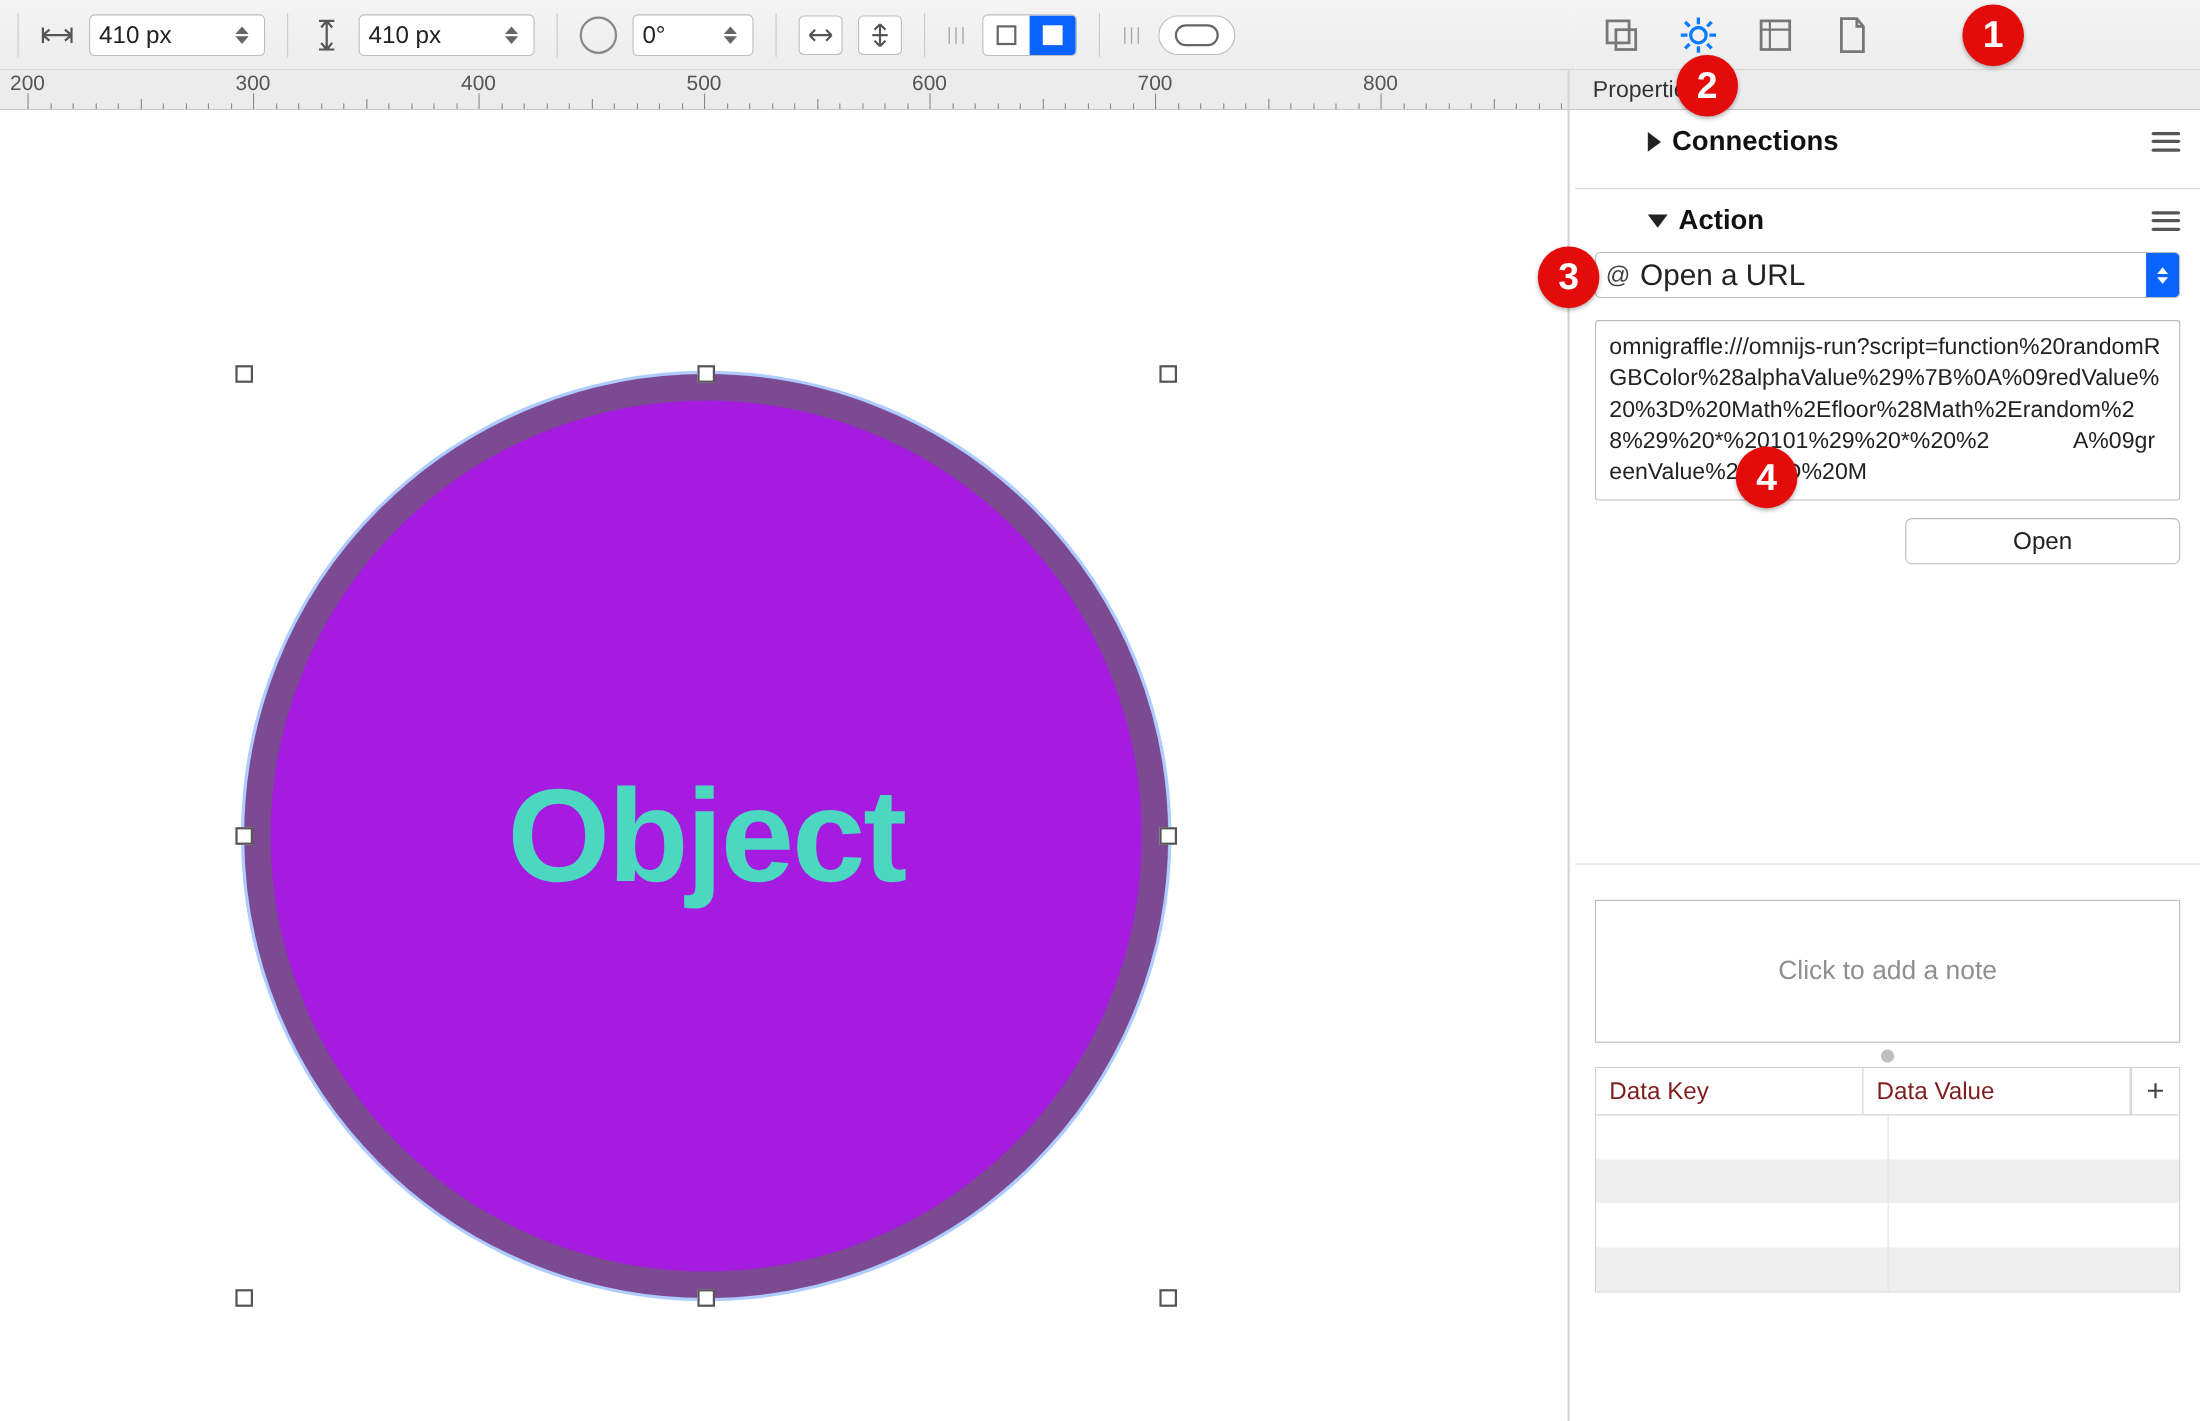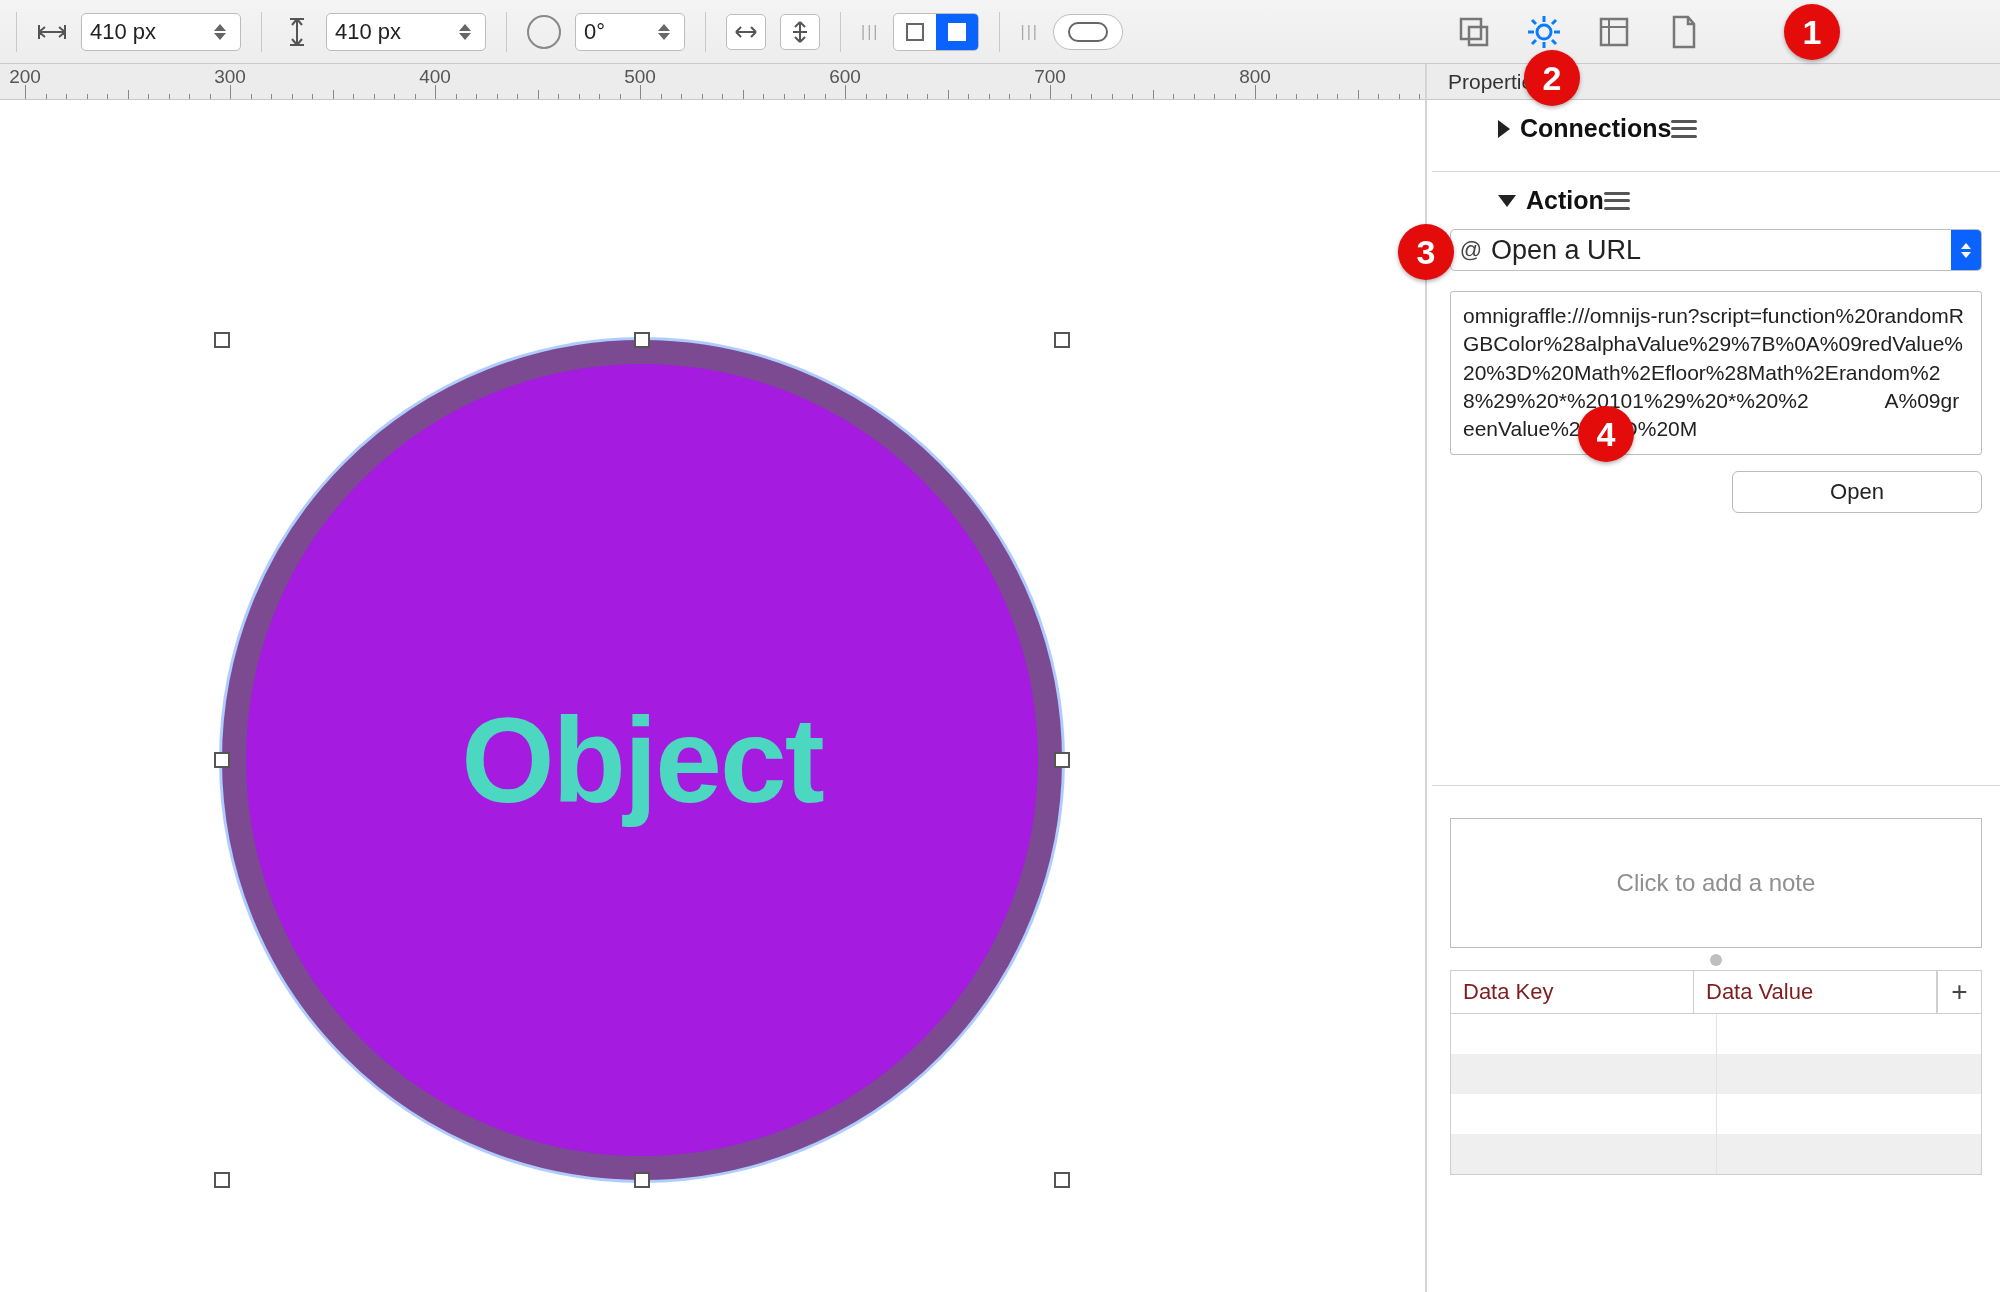--- a/index.html
+++ b/index.html
@@ -61,21 +61,21 @@
 .inspector-split::before { content:""; position:absolute; top:64px; bottom:0; left:5px; width:2px; background:#d5d5d5; }
 
 
 .inspector { position:absolute; top:0; right:0; bottom:0; left:1432px; background:#fff; }
 .insp-tabs { height:64px; background:linear-gradient(#f4f4f4,#ededed); border-bottom:1px solid #c9c9c9;
   display:flex; align-items:center; gap:26px; padding:0 20px; }
 .insp-tabs .tab { width:44px; height:44px; display:flex; align-items:center; justify-content:center; color:#666; border-radius:6px; }
 .insp-tabs .tab.active { color:#0a7cff; }
 .insp-header { height:36px; background:#ececec; border-bottom:1px solid #c9c9c9; display:flex; align-items:center; padding:0 16px; font-size:21px; color:#333; }
 .panel { border-bottom:1px solid #d7d7d7; padding:14px 18px 22px; }
-.panel-head { display:flex; align-items:center; margin-bottom:14px;padding-left:48px; }
+.panel-head { display:flex; align-items:center; justify-content:space-between; margin-bottom:14px;padding-left:48px; }
 .panel-title { display:flex; align-items:center; gap:10px; font-size:25px; font-weight:700; color:#111; }
 .disclosure { width:0; height:0; }
 .disclosure.open { border-left:9px solid transparent; border-right:9px solid transparent; border-top:12px solid #222; }
 .disclosure.closed { border-top:9px solid transparent; border-bottom:9px solid transparent; border-left:12px solid #222; }
 .menu-icon { width:26px; height:18px; display:flex; flex-direction:column; justify-content:space-between; }
 .menu-icon span { height:3px; background:#555; border-radius:2px; }
 .select-row {
   display:flex; align-items:center; border:1px solid #bcbcbc; border-radius:5px; height:42px; overflow:hidden; background:#fff;
 }
 .select-row .at { width:40px; text-align:center; font-size:22px; color:#444; }

